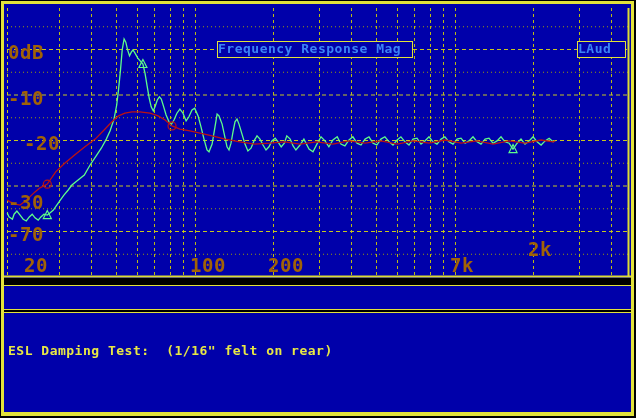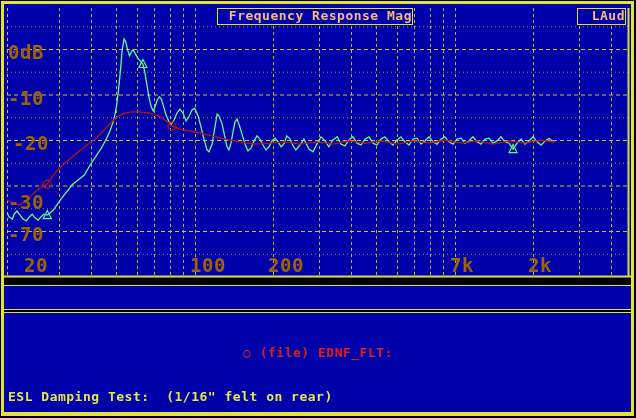--- a/index.html
+++ b/index.html
@@ -3,21 +3,21 @@
 <meta charset="utf-8">
 <style>
   html,body{margin:0;padding:0;width:636px;height:418px;background:#000;overflow:hidden;
     font-family:"DejaVu Sans Mono",monospace;font-weight:bold;}
   #stage{position:relative;width:636px;height:418px;background:#000;}
   .frame{position:absolute;left:1px;top:1px;width:633px;height:415px;box-sizing:border-box;
     border:3px solid #e2e23a;pointer-events:none;z-index:9;}
   #graph-bg{position:absolute;left:4px;top:4px;width:628px;height:274px;background:#0000aa;z-index:1;}
   #plot{position:absolute;left:0;top:0;z-index:2;}
   .hudbox{position:absolute;box-sizing:border-box;border:1px solid #e2e23a;background:#0000aa;
-    color:#fdba74;font-size:13px;line-height:14px;text-align:right;z-index:3;letter-spacing:0.5px;}
+    color:#3b82f6;font-size:13px;line-height:14px;text-align:left;z-index:3;letter-spacing:0.5px;margin-top:33px;}
   #titlebox{left:217px;top:8px;width:196px;height:17px;}
   #laudbox{left:577px;top:8px;width:49px;height:17px;}
   .axis-label{position:absolute;color:#a16207;font-size:19px;line-height:12px;z-index:3;
     letter-spacing:0.5px;white-space:pre;}
   .panel{position:absolute;left:3px;width:630px;box-sizing:border-box;border:1px solid #e2e23a;
     background:#0000aa;z-index:3;font-size:13px;letter-spacing:0.5px;white-space:pre;}
   #panelA{top:285px;height:25px;color:#56fc86;text-align:center;line-height:22px;}
   #panelB{top:312px;height:101px;}
   .file-line{color:#de1d1d;text-align:center;line-height:13px;margin-top:3px;}
   .desc-line{color:#e8e844;text-align:left;line-height:13px;padding-left:4px;margin-top:1px;}
@@ -70,34 +70,33 @@
       <polyline points="7.2,200.1 10.1,201.9 15.2,204.2 20.1,205.1 25.3,201.0 29.8,196.9 35.0,191.9 40.0,187.8 47.3,184.1 55.7,171.8 64.7,163.2 74.6,155.0 84.9,146.8 95.2,139.1 104.1,130.0 111.9,121.8 118.5,115.9 124.9,113.2 132.0,111.8 139.8,111.8 150.0,113.2 158.1,115.9 165.1,120.0 172.0,125.9 179.9,129.1 189.9,130.9 200.0,133.2 212.1,135.9 225.1,139.1 239.8,141.8 254.6,144.1 269.6,143.2 284.8,141.8 300.0,144.1 316.9,141.8 332.9,144.1 349.0,140.9 365.1,143.2 380.9,140.9 397.1,144.1 413.0,140.9 429.0,143.2 444.9,140.0 461.0,143.2 477.1,140.9 493.0,144.1 509.1,140.9 525.0,143.2 541.1,140.0 553.1,141.8 555.1,140.9" fill="none" stroke="#bc1212" stroke-width="1.3"></polyline>
       <circle cx="47.304216754710374" cy="184.135" r="4" fill="none" stroke="#bc1212" stroke-width="1.2"></circle>
       <circle cx="172.04806008190886" cy="125.895" r="4" fill="none" stroke="#bc1212" stroke-width="1.2"></circle>
     </svg>
 
   <div id="graph-labels">
       <div class="axis-label" style="left: 24px; top: 259px;">20</div>
       <div class="axis-label" style="left: 190px; top: 259px; text-align: center;">100</div>
       <div class="axis-label" style="left: 268px; top: 259px;">200</div>
       <div class="axis-label" style="left: 450px; top: 259px;">7k</div>
-      <div class="axis-label" style="left: 528px; top: 259px;">2k</div>
+      <div class="axis-label" style="left: 528px; top: 243px;">2k</div>
       <div class="axis-label" style="left: 8px; top: 46px;">0dB</div>
       <div class="axis-label" style="left: 8px; top: 92px;">-10</div>
-      <div class="axis-label" style="left: 13px; top: 137px; text-align: center;">-20</div>
+      <div class="axis-label" style="left: 24px; top: 137px; text-align: center;">-20</div>
       <div class="axis-label" style="left: 8px; top: 196px;">-30</div>
       <div class="axis-label" style="left: 8px; top: 228px;">-70</div>
     </div>
 
   <div class="hudbox" id="titlebox">Frequency Response Mag</div>
   <div class="hudbox" id="laudbox">LAud</div>
 
   <div class="panel" id="panelA">
     <span>Δ (memory trace):</span>
   </div>
 
   <div class="panel" id="panelB">
-    <div class="file-line">○ (file) EDNF_FLT:</div>
     <div class="desc-line">ESL Damping Test:  (1/16" felt on rear)</div>
   </div>
 
   <div class="frame"></div>
 </div>
 
 </body></html>

